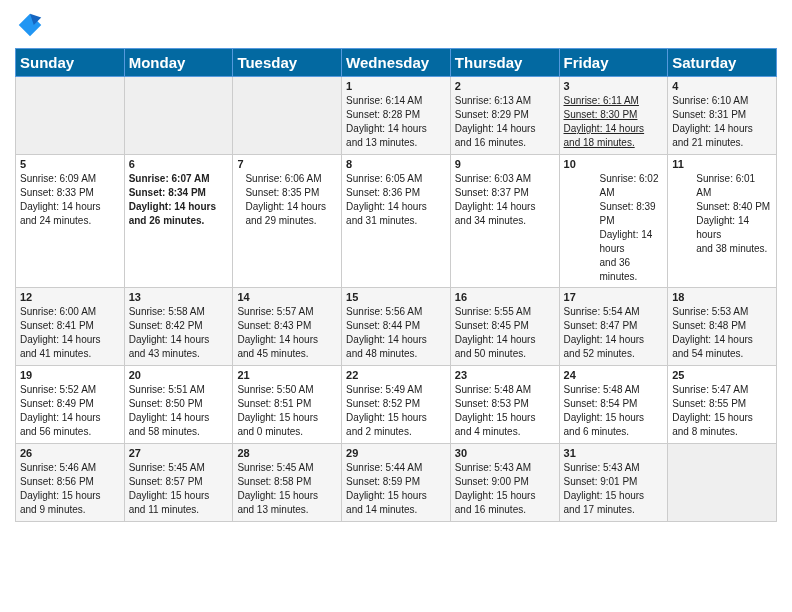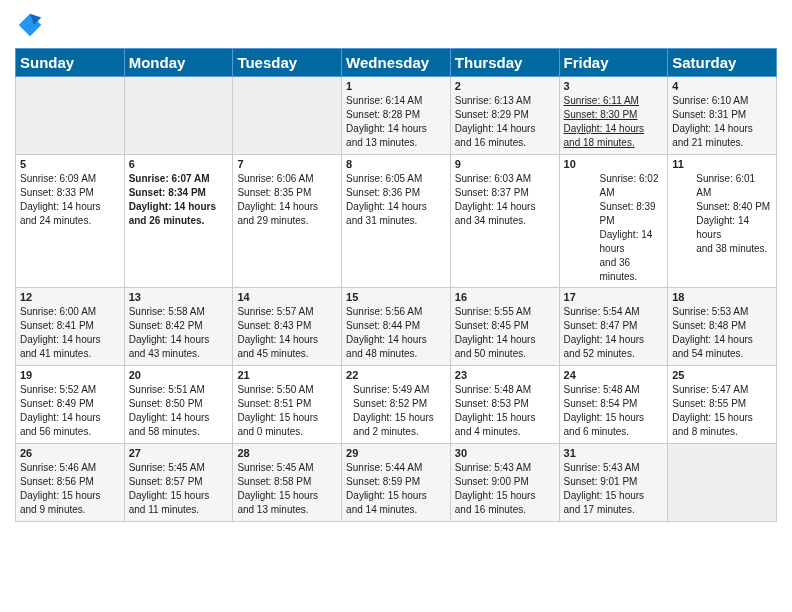--- a/index.html
+++ b/index.html
@@ -173,21 +173,21 @@
           </td>
           <td>
             <span class="day-num">6</span>
             <div class="day-info" style="white-space: pre-line; font-weight: bold;">Sunrise: 6:07 AM
 Sunset: 8:34 PM
 Daylight: 14 hours
 and 26 minutes.</div>
           </td>
           <td>
             <span class="day-num">7</span>
-            <div class="day-info" style="white-space: pre-line;">Sunrise: 6:06 AM
+            <div class="day-info" style="white-space: pre-line; margin-left: 8px;">Sunrise: 6:06 AM
 Sunset: 8:35 PM
 Daylight: 14 hours
 and 29 minutes.</div>
           </td>
           <td>
             <span class="day-num">8</span>
             <div class="day-info" style="white-space: pre-line;">Sunrise: 6:05 AM
 Sunset: 8:36 PM
 Daylight: 14 hours
 and 31 minutes.</div>
@@ -282,21 +282,21 @@
           </td>
           <td>
             <span class="day-num">21</span>
             <div class="day-info" style="white-space: pre-line;">Sunrise: 5:50 AM
 Sunset: 8:51 PM
 Daylight: 15 hours
 and 0 minutes.</div>
           </td>
           <td>
             <span class="day-num">22</span>
-            <div class="day-info" style="white-space: pre-line; margin-left: 7px;">Sunrise: 5:49 AM
+            <div class="day-info" style="white-space: pre-line;">Sunrise: 5:49 AM
 Sunset: 8:52 PM
 Daylight: 15 hours
 and 2 minutes.</div>
           </td>
           <td>
             <span class="day-num">23</span>
             <div class="day-info" style="white-space: pre-line;">Sunrise: 5:48 AM
 Sunset: 8:53 PM
 Daylight: 15 hours
 and 4 minutes.</div>

